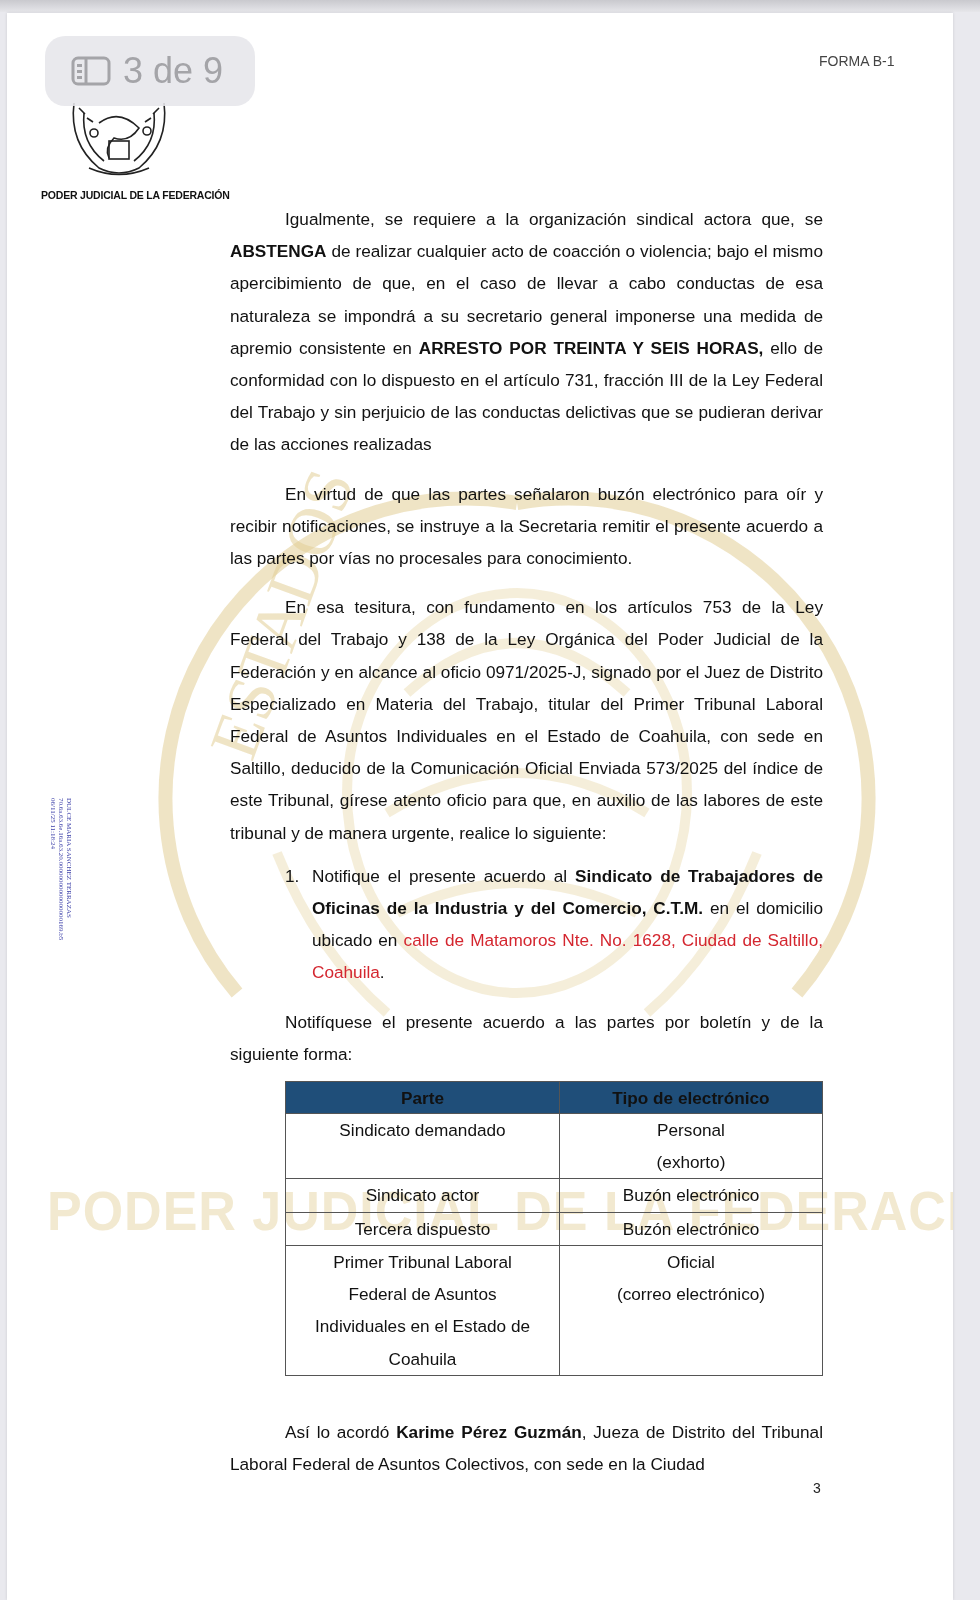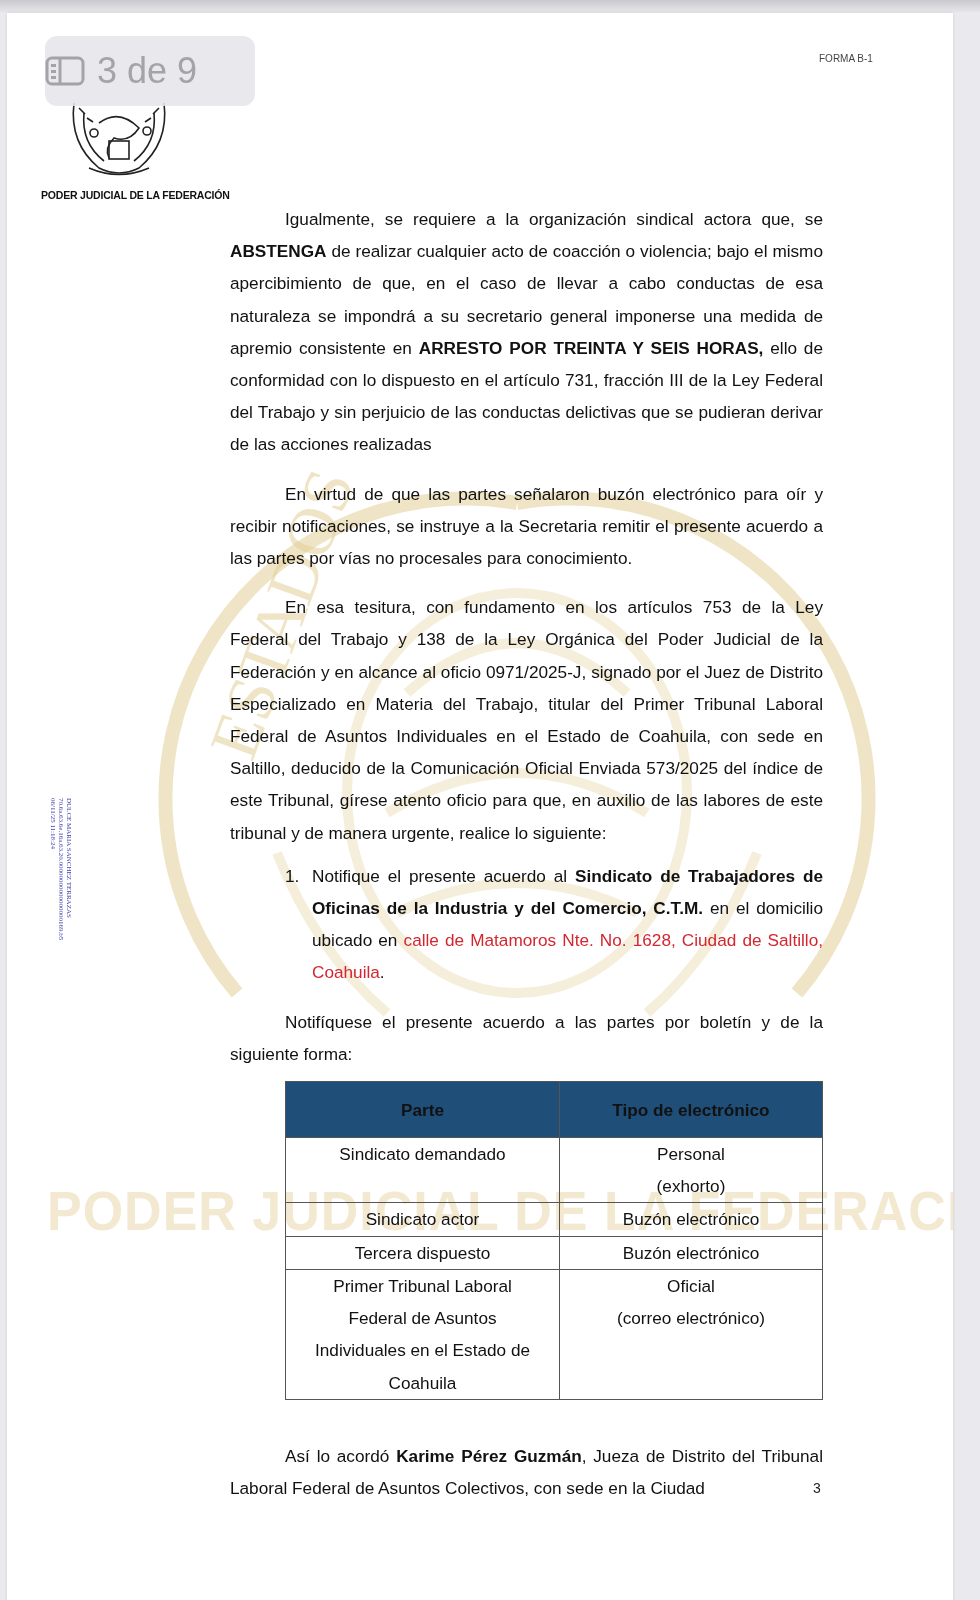--- a/index.html
+++ b/index.html
@@ -28,36 +28,36 @@
       position: absolute; left: 40px; top: 1165px; width: 880px;
       font-size: 56px; font-weight: bold; letter-spacing: 1px;
       color: rgba(226, 206, 150, 0.45);
       white-space: nowrap; transform: scaleX(0.93); transform-origin: left;
       pointer-events: none;
     }
     
     .page-counter {
       position: absolute; left: 38px; top: 23px; width: 210px; height: 70px;
       background: rgba(230,230,234,0.88);
-      border-radius: 12px;
-      display: flex; align-items: center; gap: 12px; 
+      border-radius: 20px;
+      display: flex; align-items: center; gap: 12px; padding-left: 26px;
       box-sizing: border-box; z-index: 5;
     }
     .page-counter .sidebar-icon { width: 40px; height: 30px; }
     .page-counter .count {
       font-size: 36px; color: #a4a4a8; font-weight: normal;
     }
     
     .seal { position: absolute; left: 52px; top: 70px; width: 120px; height: 100px; }
     .org-name {
       position: absolute; left: 34px; top: 176px;
       font-size: 10.5px; font-weight: bold; color: #111; letter-spacing: -0.2px;
     }
     .forma {
-      position: absolute; left: 812px; top: 40px; font-size: 10px; color: #444;
+      position: absolute; left: 812px; top: 40px; font-size: 14px; color: #444;
     }
     .side-sig {
       position: absolute; left: 22px; top: 785px; width: 44px; height: 160px;
     }
     .side-sig .sig-inner {
       position: absolute; left: 0; top: 0;
       transform: rotate(90deg) translate(0, -44px); transform-origin: top left;
       width: 160px;
       font-family: "Liberation Serif", serif; font-size: 7px; line-height: 8px;
       color: #3b3fa8; white-space: nowrap;
@@ -77,21 +77,21 @@
     .list-item .num { width: 27px; flex: none; }
     .list-item .txt { flex: 1; }
     .notif { font-weight: normal; }
     
     table.notif-table {
       margin: 4px 0 0 55px; width: 538px; border-collapse: collapse;
       font-size: 17.2px; line-height: 32.2px;
     }
     .notif-table th {
       background: #1f4e79; color: #111; font-weight: bold;
-      border: 1px solid #555; height: 31px; padding: 12px; line-height: 24px;
+      border: 1px solid #555; height: 31px; padding: 0; line-height: 24px;
       text-align: center;
     }
     .notif-table td {
       border: 1px solid #555; text-align: center; vertical-align: top; padding: 0 6px;
     }
     .notif-table col.c1 { width: 274px; }
     .closing { margin-top: 40px !important; }
     .page-number {
       position: absolute; left: 806px; top: 1467px; font-size: 14px; color: #222;
     }

